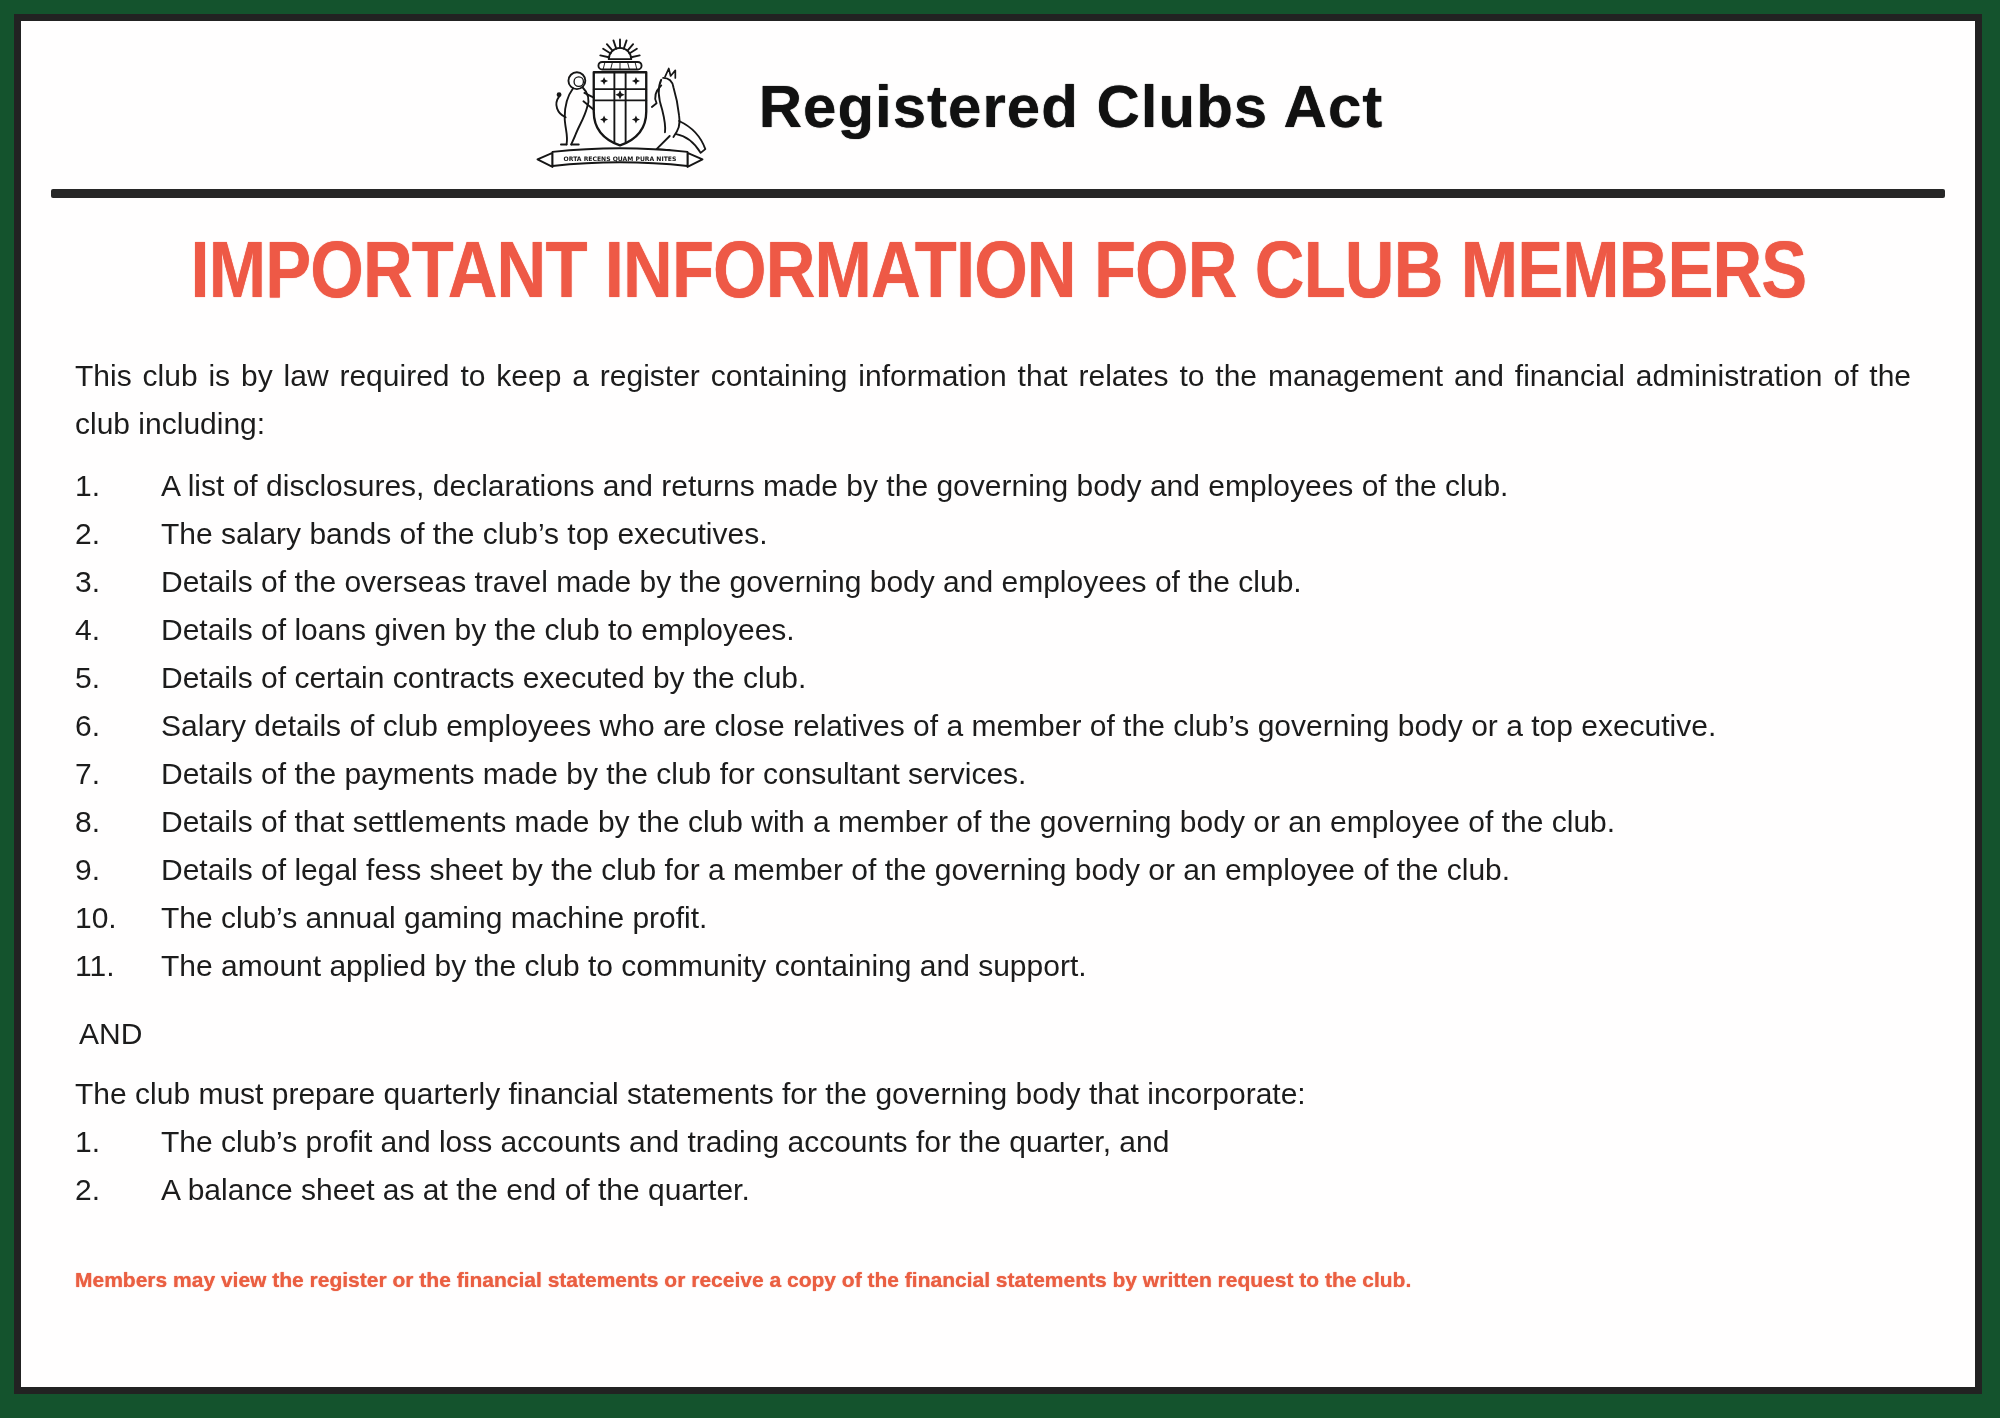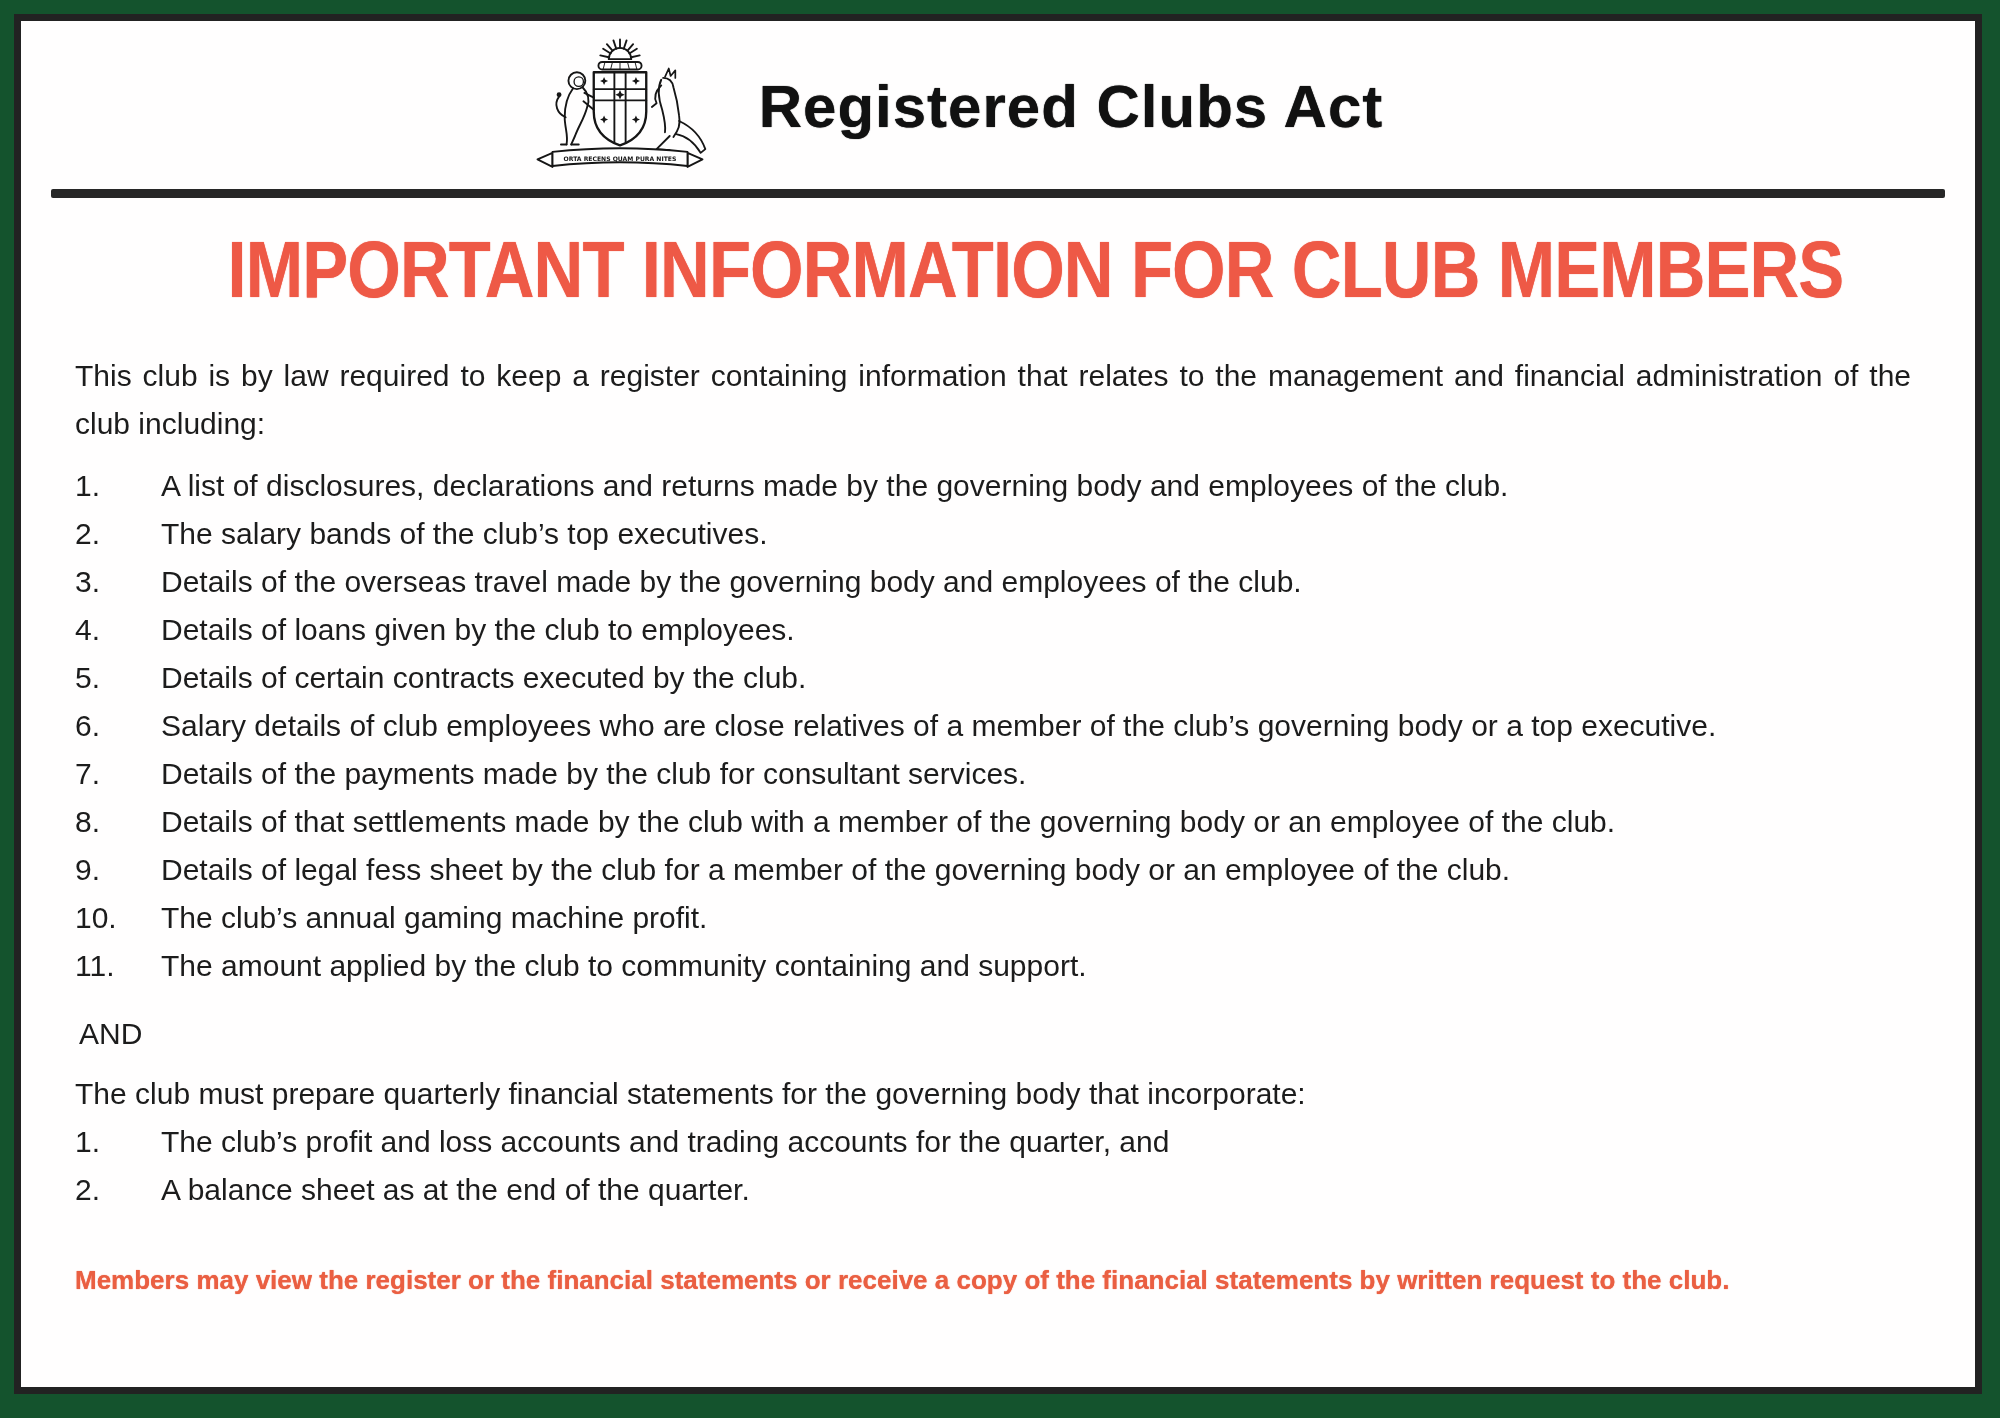--- a/index.html
+++ b/index.html
@@ -47,21 +47,21 @@
     white-space: nowrap;
   }
   .rule {
     height: 9px;
     background: #272727;
     margin: 8px 30px 0 30px;
     border-radius: 2px;
   }
   .main-heading {
     margin: 26px 0 0 0;
-    text-align: right;
+    text-align: center;
     white-space: nowrap;
   }
   .main-heading .squeeze {
     display: inline-block;
     transform: scaleX(0.86);
     transform-origin: center;
     font-size: 80px;
     font-weight: bold;
     letter-spacing: -1px;
     color: #ee5946;
@@ -91,21 +91,21 @@
     margin: 20px 0 0 4px;
     line-height: 48px;
   }
   .q-intro {
     margin: 12px 0 0 0;
     line-height: 48px;
   }
   .list.quarterly { margin-top: 0; }
   .footer-notice {
     margin: 36px 0 0 0;
-    font-size: 26px;
+    font-size: 21px;
     font-weight: bold;
     color: #ea5f42;
     text-align: justify;
     line-height: 60px;
     text-shadow: 0 0 1px #ea5f42;
   }
 </style>
 </head>
 <body>
 

